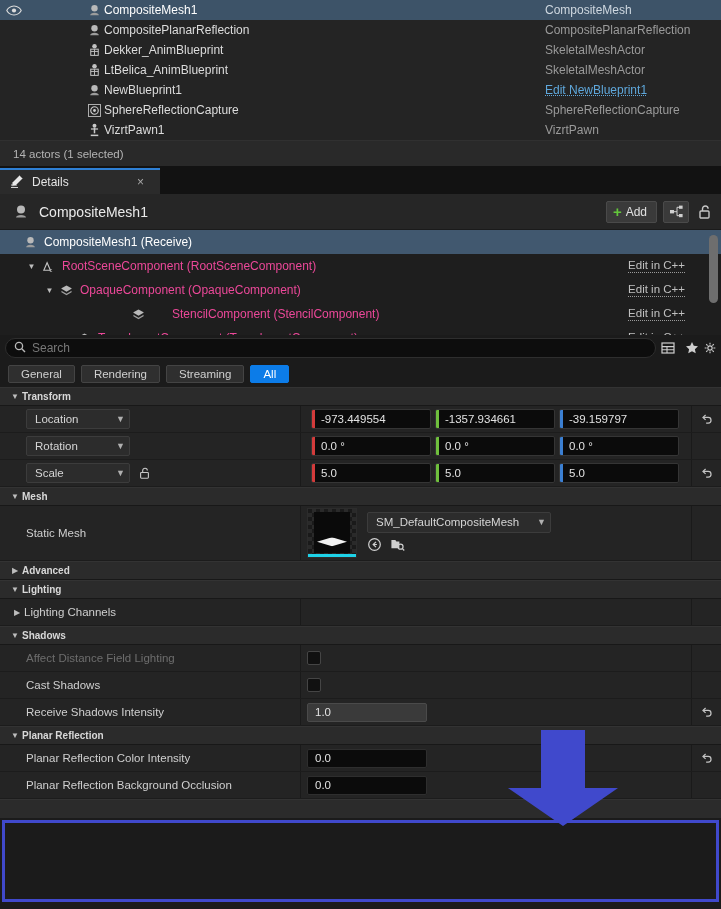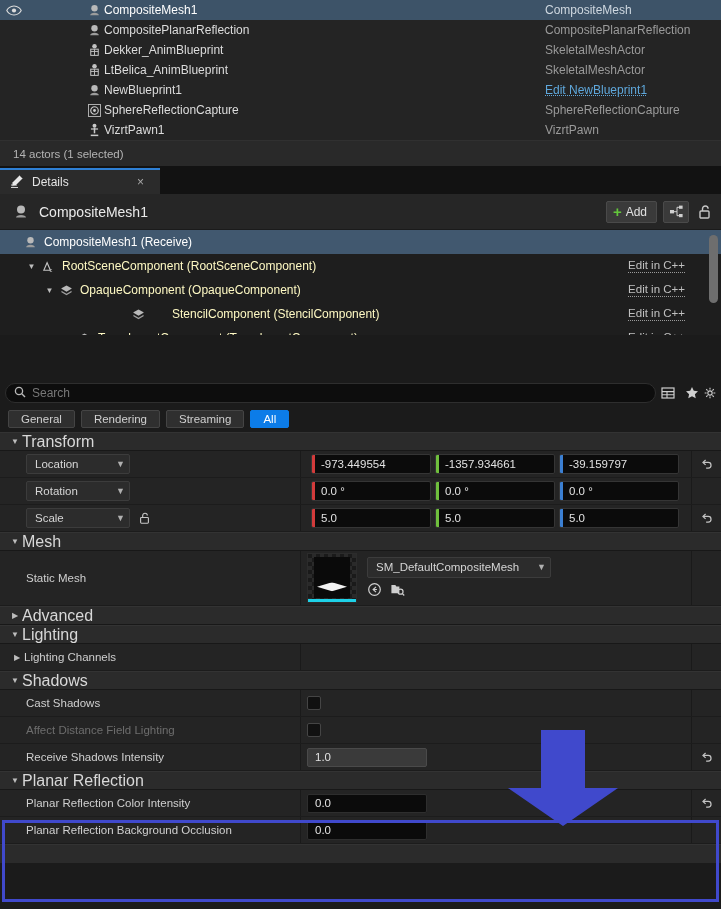--- a/index.html
+++ b/index.html
@@ -67,33 +67,33 @@
     margin-left: 6px; border: 1px solid #4a4a4a; border-radius: 2px; background: #3a3a3a;
   }
   .icon-btn.flat { border: none; background: transparent; width: 22px; margin-left: 4px; }
 
   
   .comptree { background: #1e1e1e; height: 105px; overflow: hidden; position: relative; }
   .ct-row { height: 24px; display: flex; align-items: center; position: relative; }
   .ct-row.selected { background: #41586f; }
   .ct-arrow { width: 11px; margin-right: 2px; display: flex; align-items: center; justify-content: center; }
   .ct-icon { width: 18px; display: flex; align-items: center; justify-content: center; margin-right: 5px; }
-  .ct-label { font-size: 12px; color: #fef9c3; white-space: nowrap; }
+  .ct-label { font-size: 12px; color: #ec4899; white-space: nowrap; }
   .ct-row.selected .ct-label { color: #ffffff; }
   .ct-edit {
     position: absolute; right: 36px; color: #c0c0c0; font-size: 11.5px;
     border-bottom: 1px dotted #9a9a9a; padding-bottom: 1px;
   }
   .ct-scroll {
     position: absolute; right: 3px; top: 5px; width: 9px; height: 68px;
     background: #6e6e6e; border-radius: 5px;
   }
 
   
-  .searchrow { height: 26px; background: #1b1b1b; display: flex; align-items: center; padding: 0 5px; margin-top: 45px; }
+  .searchrow { height: 26px; background: #1b1b1b; display: flex; align-items: center; padding: 0 5px; }
   .searchbox {
     flex: 1; height: 20px; background: #0d0d0d; border: 1px solid #2e2e2e; border-radius: 10px;
     display: flex; align-items: center; padding: 0 8px;
   }
   .search-ph { color: #787878; font-size: 12px; margin-left: 6px; }
   .sr-icon { width: 24px; display: flex; align-items: center; justify-content: center; }
 
   .filterrow { height: 26px; background: #1b1b1b; display: flex; align-items: center; padding: 0 8px; gap: 6px; }
   .chip {
     height: 18px; padding: 0 12px; border-radius: 2px; background: #2f2f2f;
@@ -101,21 +101,21 @@
     display: flex; align-items: center; justify-content: center;
   }
   .chip.active { background: #0c7ce8; border-color: #0c7ce8; color: #ffffff; }
 
   
   .cat {
     height: 19px; background: #2b2b2b; display: flex; align-items: center;
     padding-left: 8px; border-bottom: 1px solid #181818; border-top: 1px solid #333;
   }
   .cat-arrow { width: 14px; display: flex; align-items: center; justify-content: center; }
-  .cat-title { font-size: 16px; color: #d8d8d8; font-weight: normal; }
+  .cat-title { font-size: 10px; color: #d8d8d8; font-weight: bold; }
 
   .prow {
     height: 27px; background: #242424; display: flex; align-items: center;
     border-bottom: 1px solid #1c1c1c; position: relative;
   }
   .pname {
     width: 300px; padding-left: 26px; font-size: 11.5px; color: #cfcfcf;
     display: flex; align-items: center;
   }
   .pname.disabled { color: #6d6d6d; }
@@ -563,31 +563,31 @@
           <span>Lighting Channels</span>
         </div>
         <div class="pvalue"></div>
         <div class="preset"></div>
       </div>
       <div class="cat">
         <span class="cat-arrow" style="font-size:8px;color:#bdbdbd">▼</span>
         <span class="cat-title">Shadows</span>
       </div>
       <div class="prow">
-        <div class="pname">
-          <span>Cast Shadows</span>
-        </div>
-        <div class="pvalue">
-          <span class="cbox"></span>
-        </div>
-        <div class="preset"></div>
-      </div>
-      <div class="prow">
         <div class="pname disabled">
           <span>Affect Distance Field Lighting</span>
+        </div>
+        <div class="pvalue">
+          <span class="cbox"></span>
+        </div>
+        <div class="preset"></div>
+      </div>
+      <div class="prow">
+        <div class="pname">
+          <span>Cast Shadows</span>
         </div>
         <div class="pvalue">
           <span class="cbox"></span>
         </div>
         <div class="preset"></div>
       </div>
       <div class="prow">
         <div class="pname">
           <span>Receive Shadows Intensity</span>
         </div>

